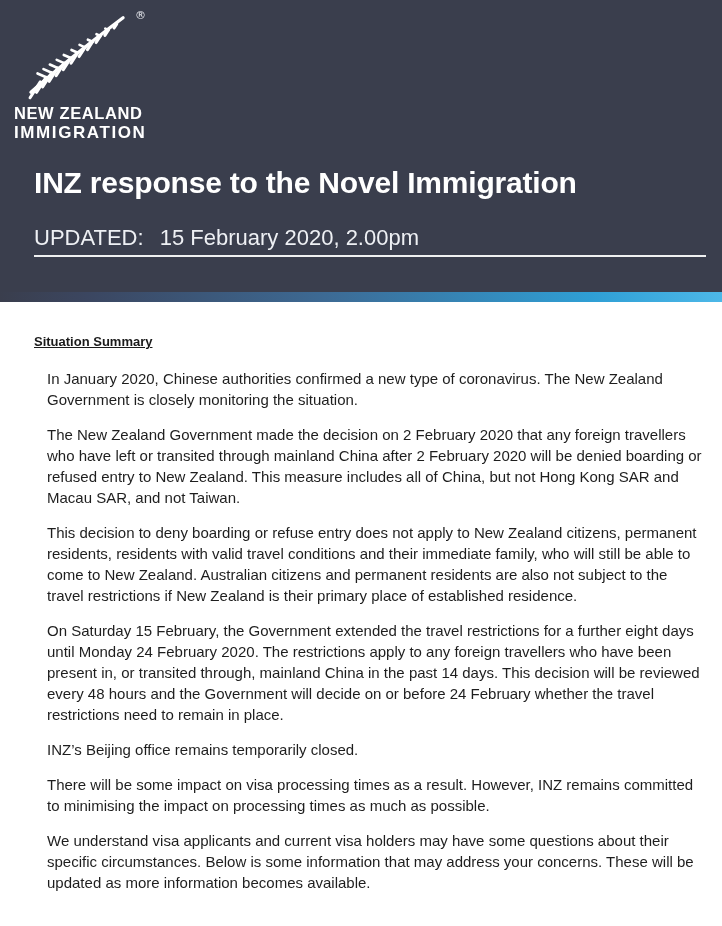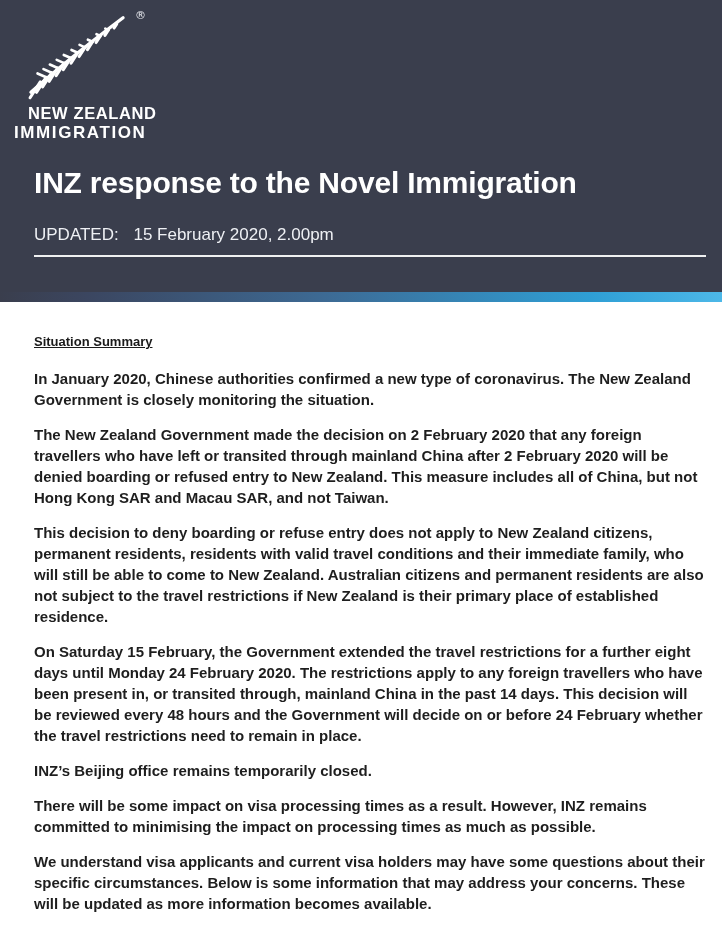--- a/index.html
+++ b/index.html
@@ -21,34 +21,34 @@
   }
   .logo { position: absolute; top: 6px; left: 14px; width: 150px; }
   .fern { display: block; }
   .tm-mark {
     position: absolute; top: 3px; left: 121px;
     font-size: 11px; color: #e8eaef;
     font-family: "DejaVu Sans", sans-serif;
   }
   .brand { margin-top: 2px; line-height: 1.15; }
   .brand-line1 {
-    font-size: 16.5px; font-weight: bold; letter-spacing: 0.6px; color: #fff; margin-left: 14px;
+    font-size: 16.5px; font-weight: bold; letter-spacing: 0.6px; color: #fff;
   }
   .brand-line2 {
     font-size: 17px; font-weight: bold; letter-spacing: 1.6px; color: #fff;
   }
 
   .page-title {
     position: absolute; left: 34px; top: 166px; margin: 0;
     font-size: 30px; font-weight: bold; letter-spacing: -0.2px;
     color: #ffffff; white-space: nowrap;
   }
   .updated-line {
     position: absolute; left: 34px; top: 225px;
-    font-size: 17px; color: #eef0f4; white-space: nowrap;
+    font-size: 22px; color: #eef0f4; white-space: nowrap;
   }
   .updated-value { margin-left: 10px; }
   .header-rule {
     position: absolute; left: 34px; top: 255px;
     width: 672px; height: 2px;
     background: rgba(255,255,255,0.92);
   }
   .accent-stripe {
     position: absolute; left: 0; bottom: 0;
     width: 100%; height: 10px;
@@ -61,21 +61,21 @@
     padding: 29px 16px 0 34px;
     color: #1e1e1e;
     font-size: 15px; line-height: 21px;
   }
   .section-heading {
     margin: 0 0 16px 0;
     font-size: 13px; font-weight: bold;
     text-decoration: underline;
     color: #1a1a1a;
   }
-  .para { margin: 0 0 14px 0; max-width: 672px; font-weight: bold; }
+  .para { margin: 0 0 14px 13px; max-width: 672px; }
 </style>
 </head>
 <body>
 
 <div class="page">
 
   <header class="header">
 
     <div class="logo">
       <svg class="fern" width="126" height="96" viewBox="0 0 110 98" fill="none" stroke="#ffffff" stroke-linecap="round">

